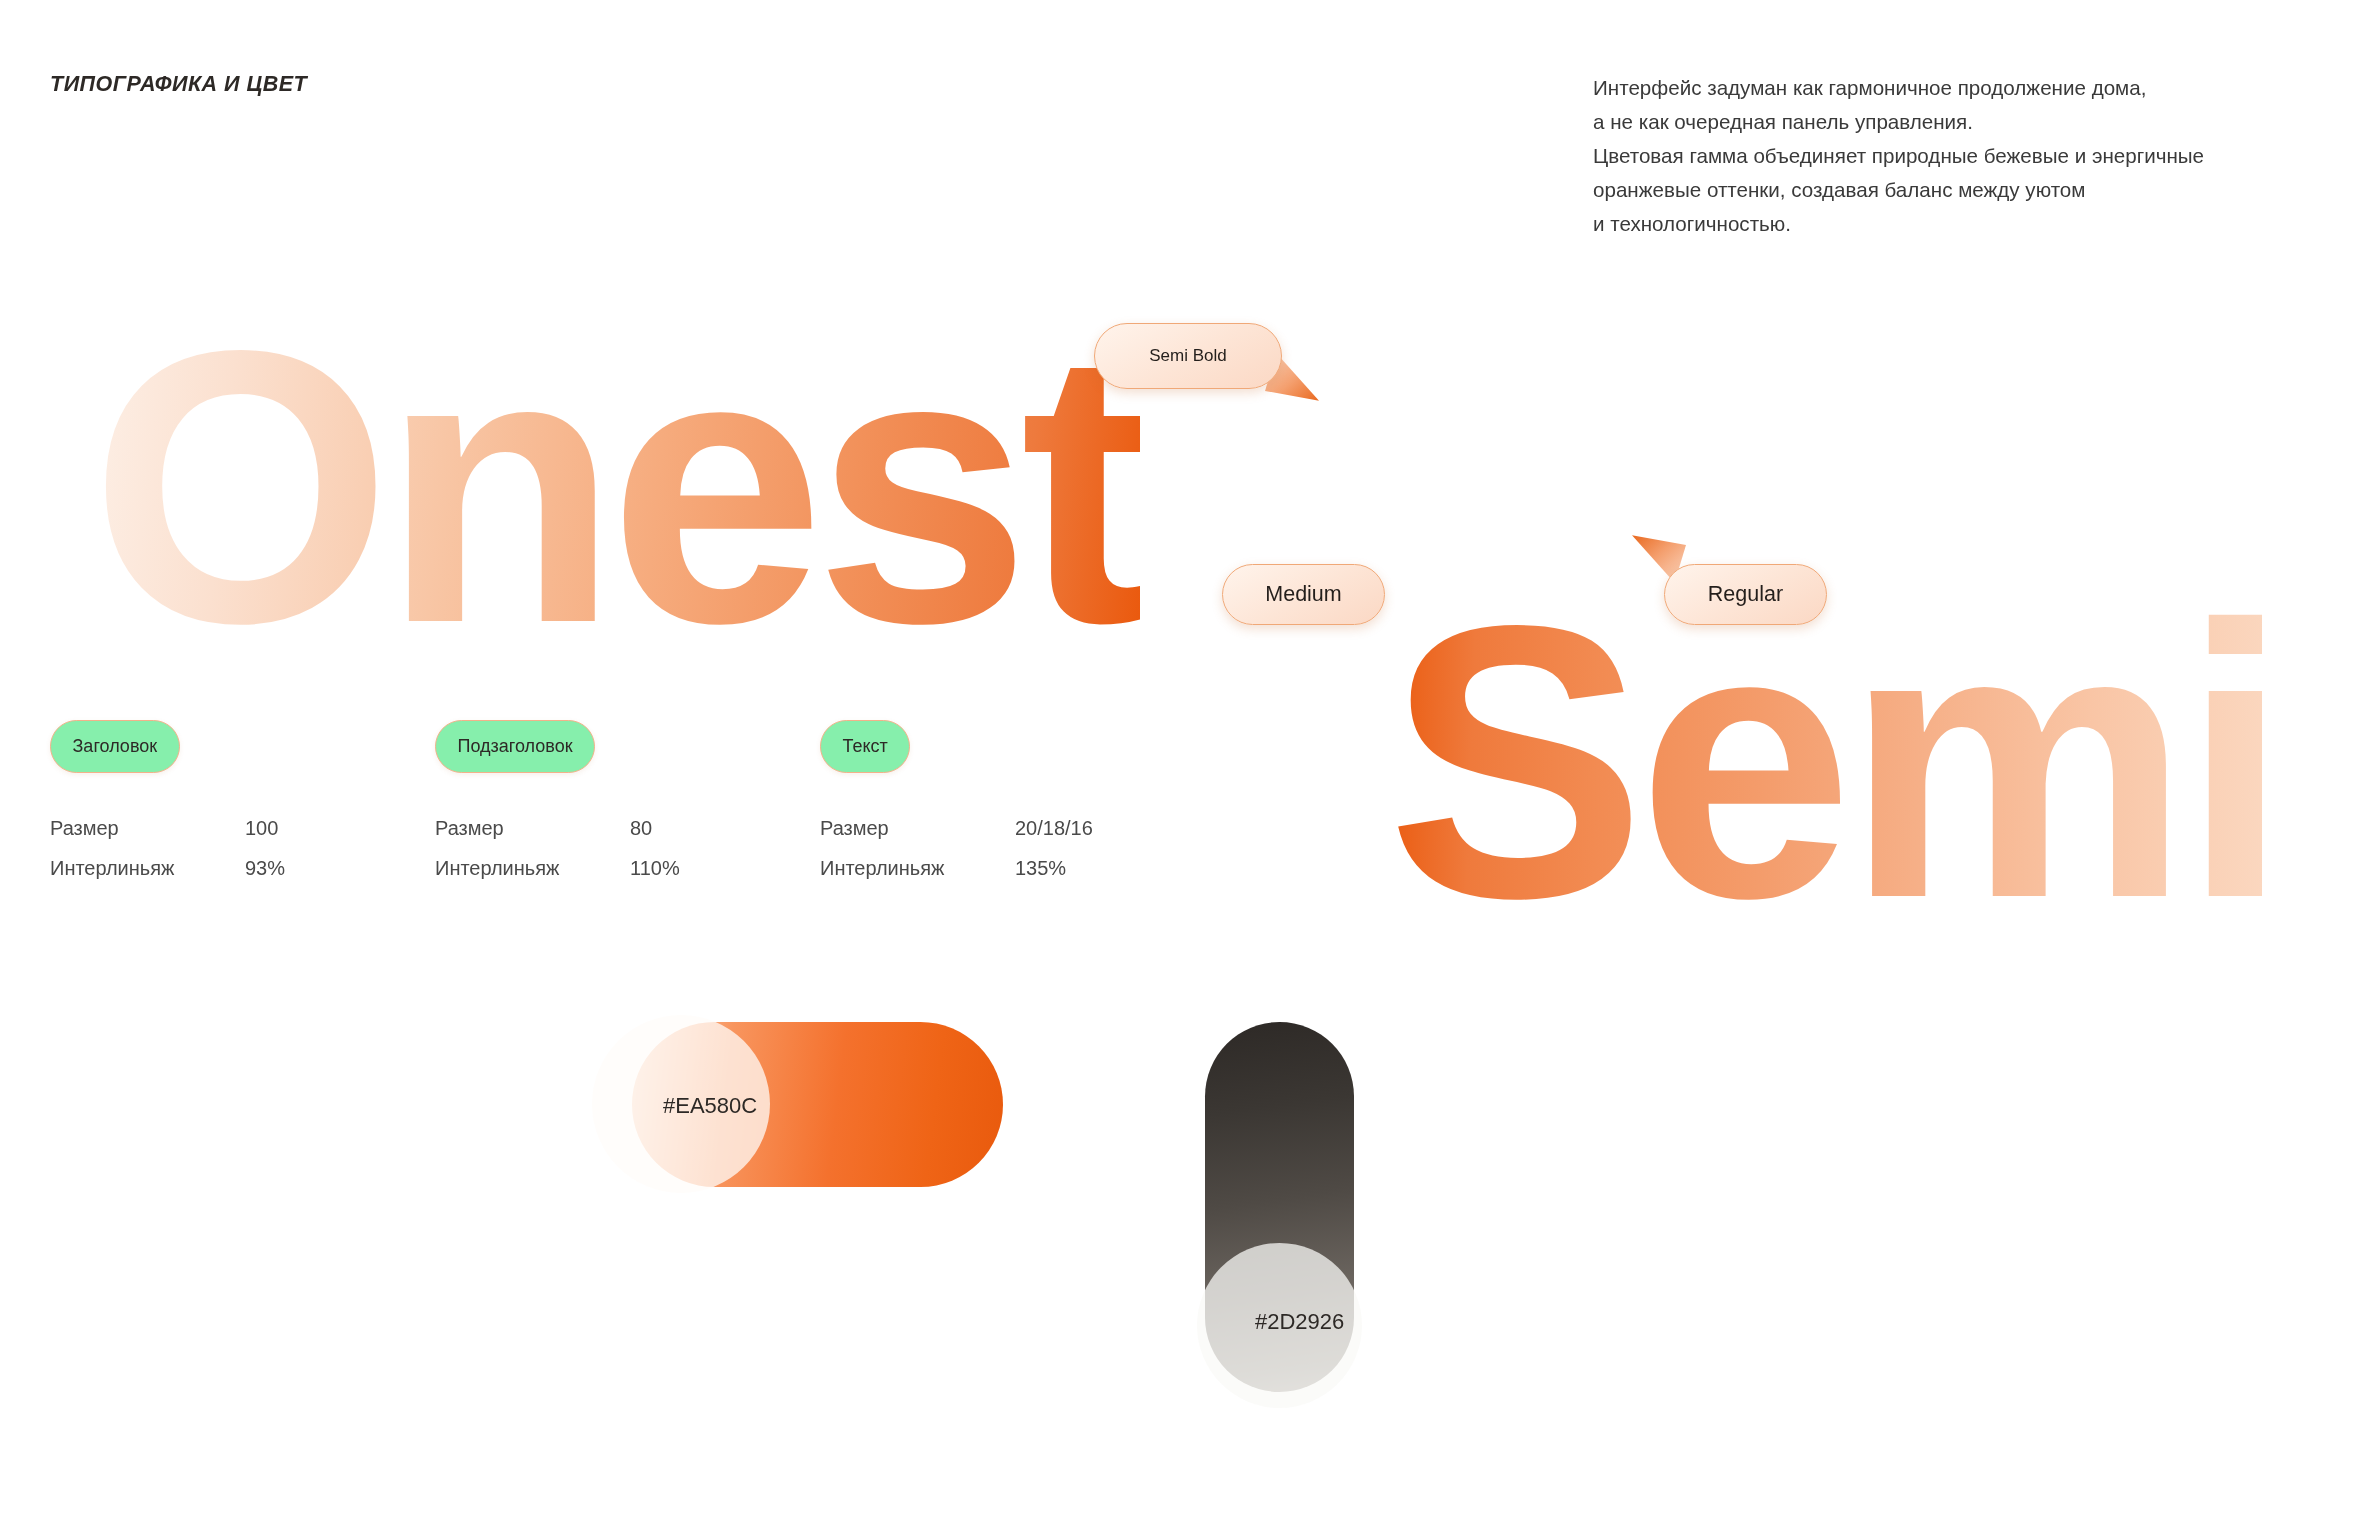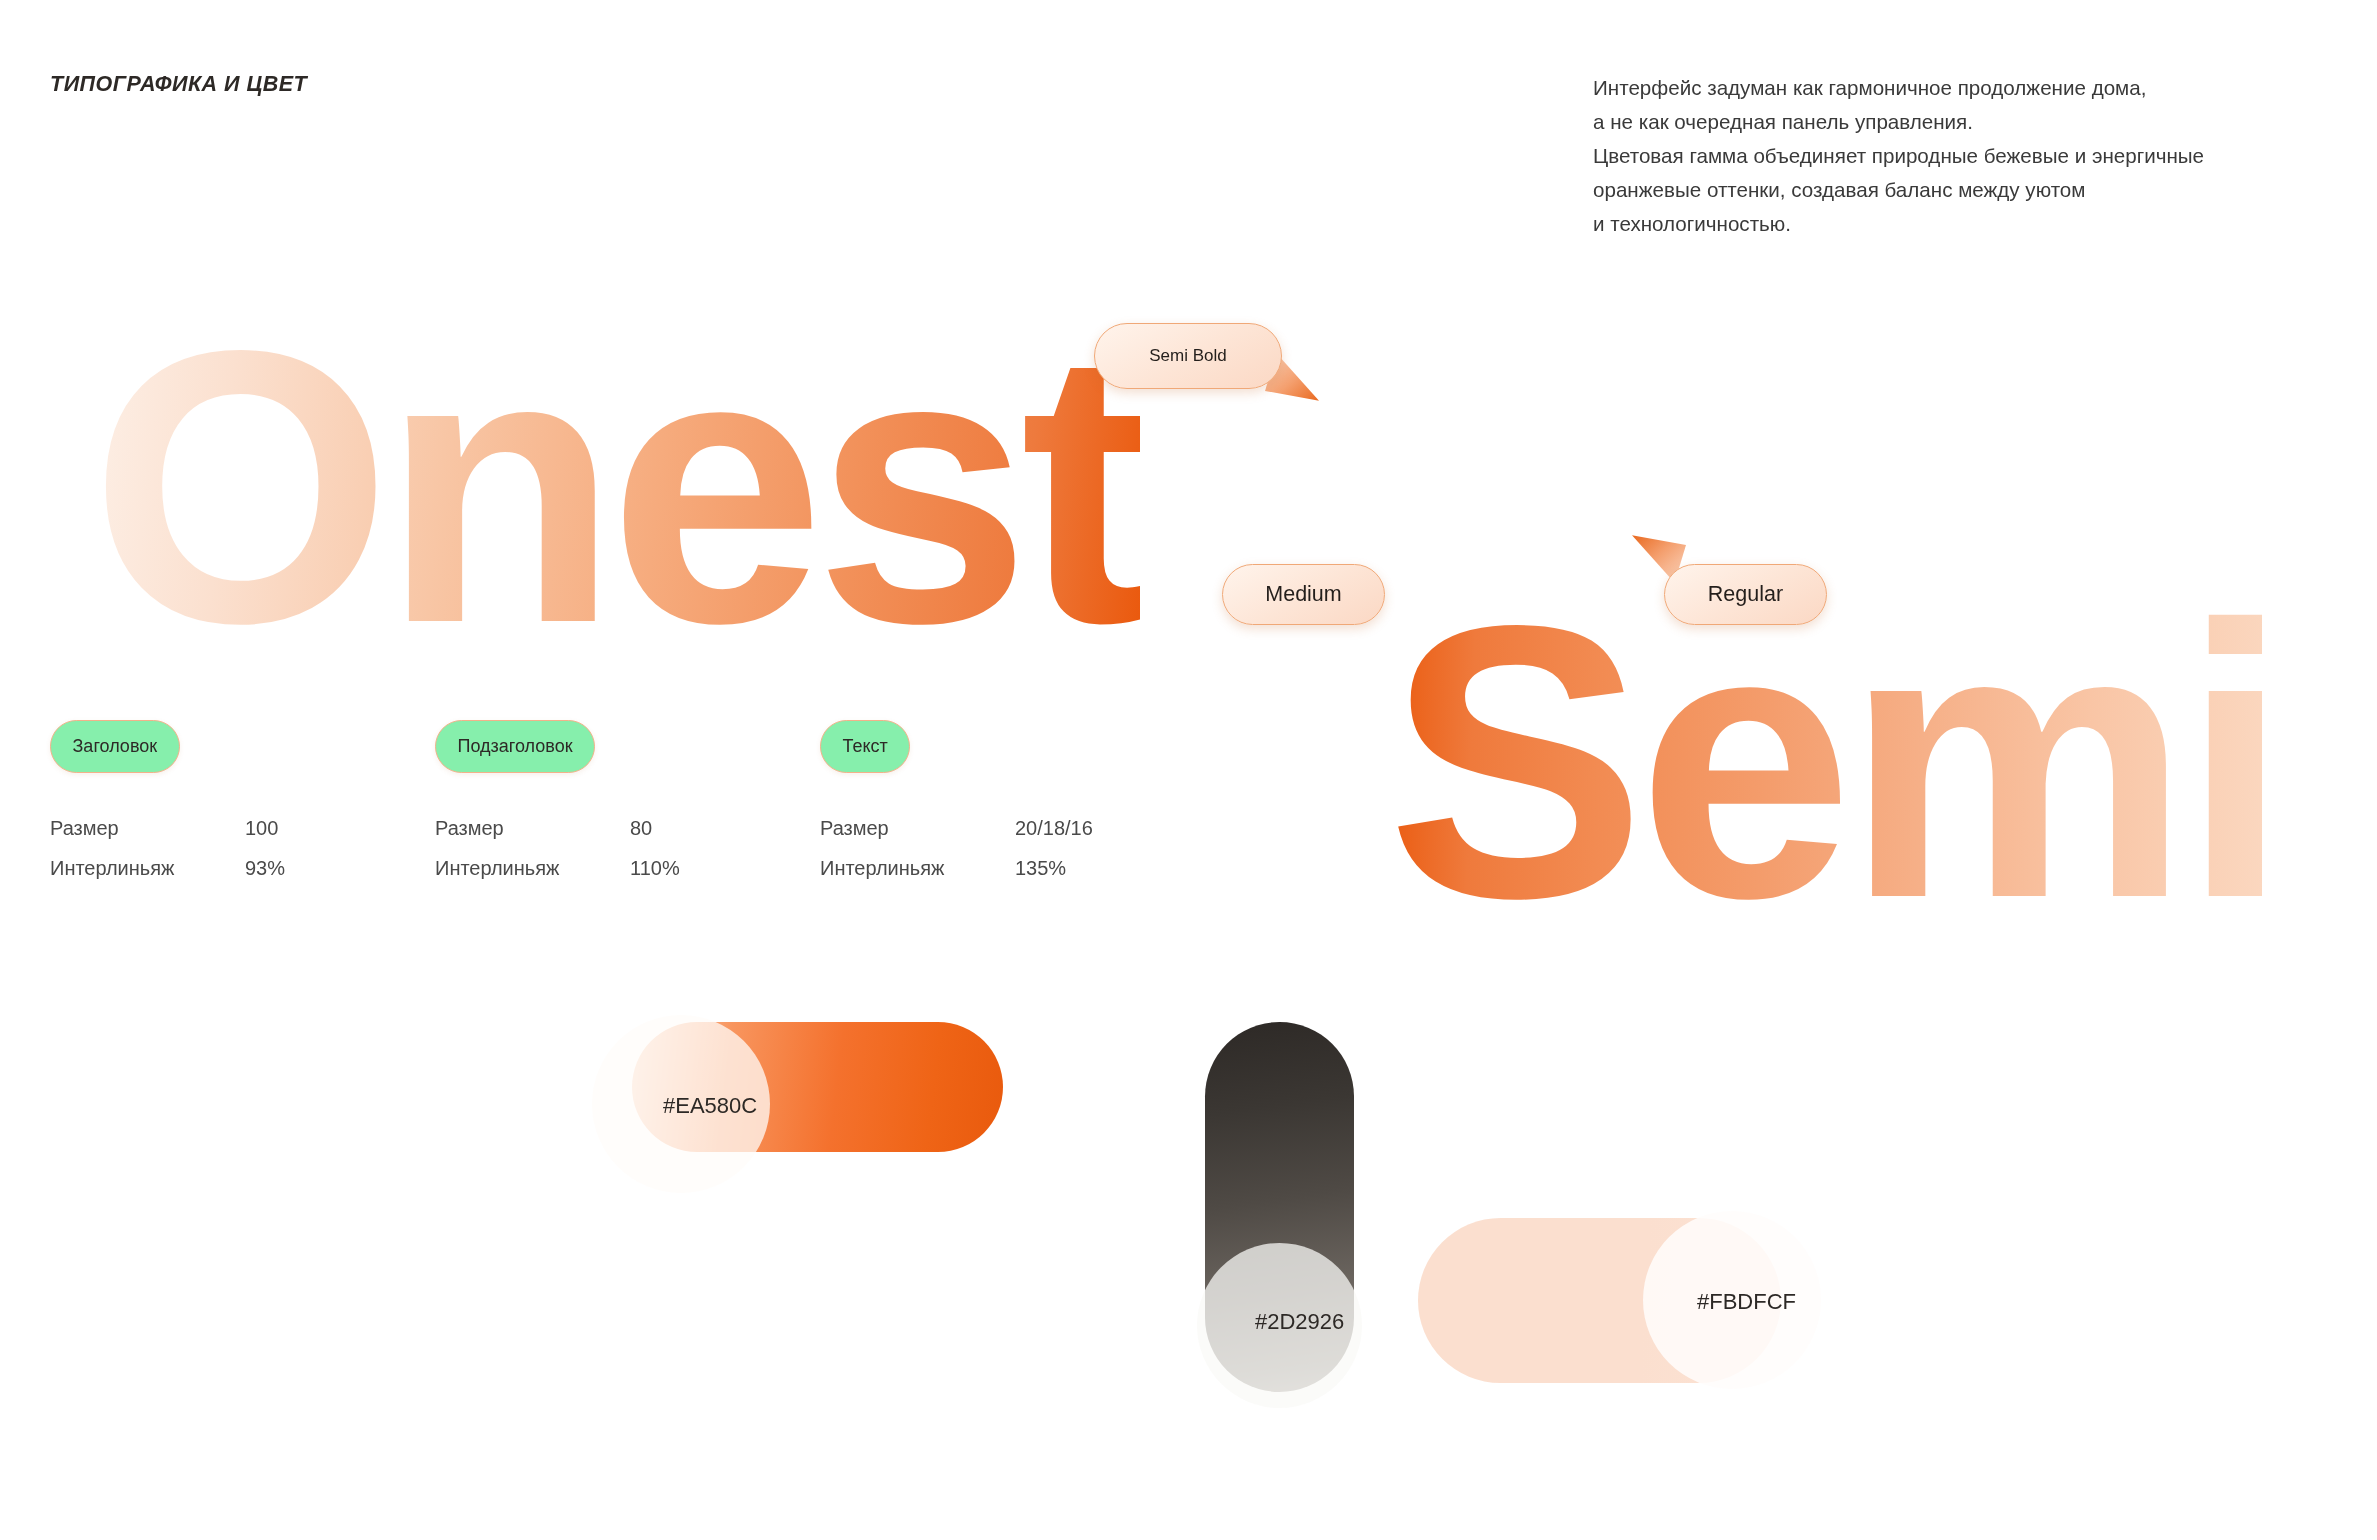--- a/index.html
+++ b/index.html
@@ -180,21 +180,21 @@
   }
   .swatch-label {
     position: absolute;
     font-size: 22px;
     color: #2d2926;
     white-space: nowrap;
     z-index: 3;
   }
 
   
-  #swatch-orange { left: 632px; top: 1022px; width: 371px; height: 130px; }
+  #swatch-orange { left: 632px; top: 1022px; width: 371px; height: 165px; }
   #swatch-orange .swatch-body {
     background-image: linear-gradient(97deg, #fbd7c0 0%, #f8955e 26%,
         #f4712d 55%, #ef6416 80%, #e95a0d 100%);
   }
   #swatch-orange .swatch-disc {
     left: -40px; top: -6.6px; width: 178px; height: 178px;
     background: rgba(255, 252, 249, 0.74);
   }
   #swatch-orange .swatch-label { left: 31px; top: 71px; }
 
@@ -330,20 +330,15 @@
     <div class="swatch-label">#EA580C</div>
   </div>
 
 
   <div class="swatch" id="swatch-dark">
     <div class="swatch-body"></div>
     <div class="swatch-disc"></div>
     <div class="swatch-label">#2D2926</div>
   </div>
 
-  <div class="swatch" id="swatch-peach">
-    <div class="swatch-body"></div>
-    <div class="swatch-disc"></div>
-    <div class="swatch-label">#FBDFCF</div>
-  </div>
 
 </div>
 
 
 </body></html>

